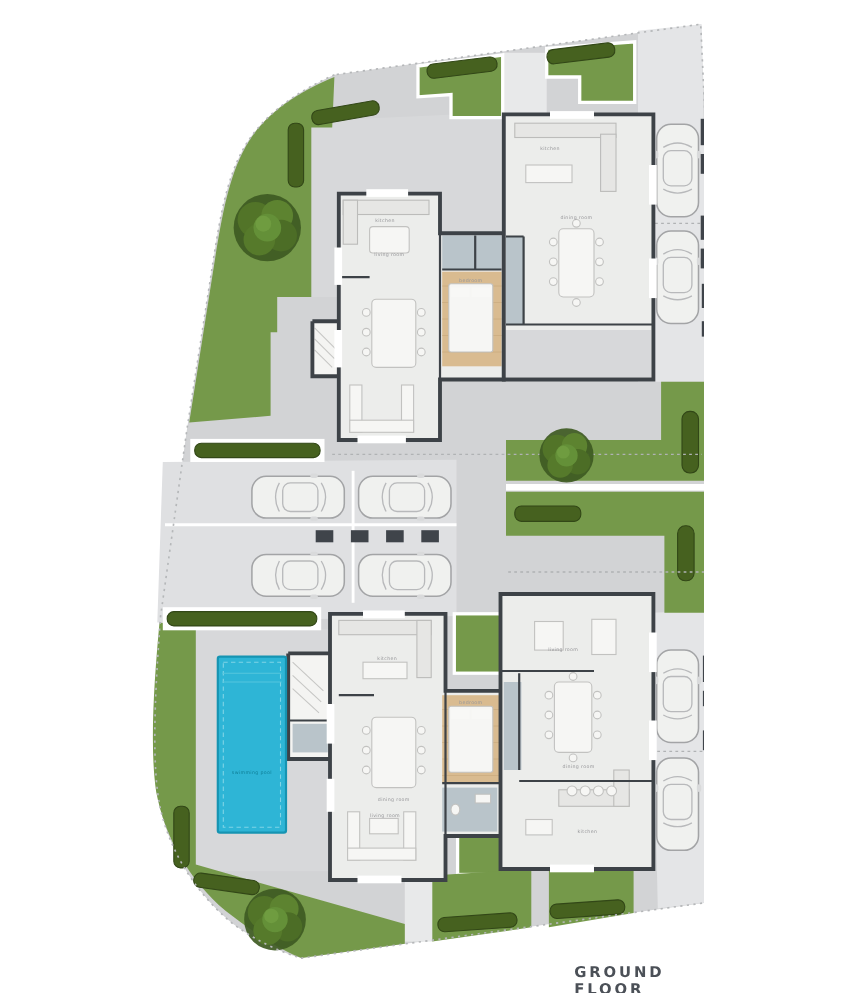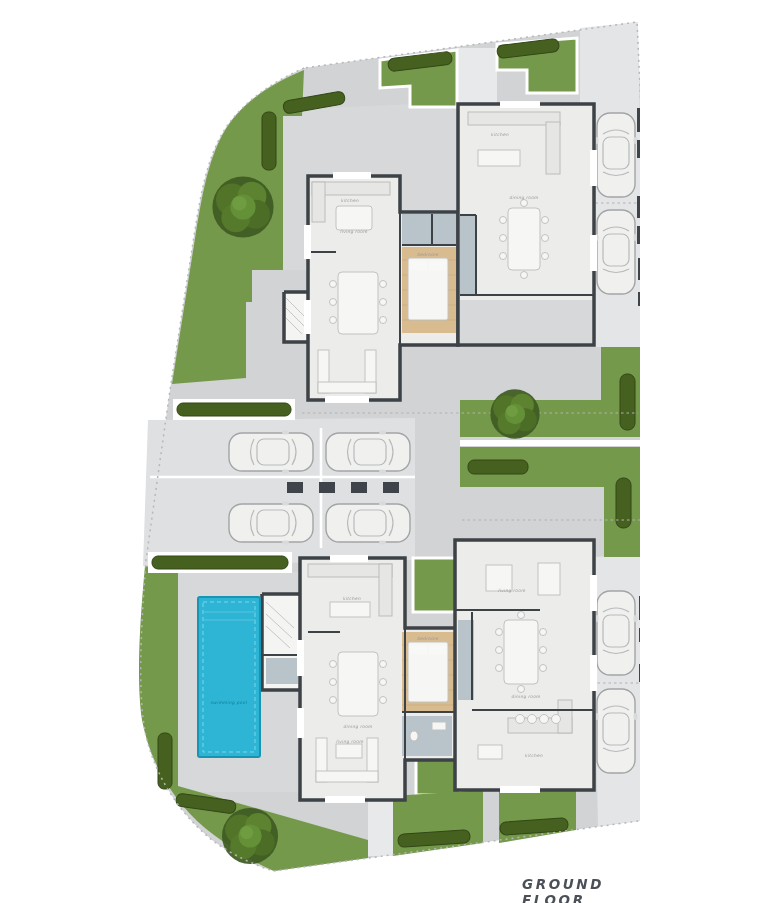--- a/index.html
+++ b/index.html
@@ -1,17 +1,17 @@
 <!DOCTYPE html>
 <html style="--grass: #75994a; --hedge: #46611f; --pool: #2eb5d6; --pool_edge: #1694b2; --wall: #3d4247; --floor: #ecedeb; --pavement: #d2d3d5; --driveway: #e4e5e7; --parking: #dfe0e2; --wood: #d9bb90; --tile: #b9c4ca; --title_color: #4b5057;"><head>
 <meta charset="utf-8">
 <style>
   html,body{margin:0;padding:0;background:#fff;}
   #stage{position:relative;width:640px;height:903px;background:#fff;overflow:hidden;
-         font-family:"DejaVu Sans",sans-serif;font-style:italic;}
+         font-family:"DejaVu Sans",sans-serif;}
   svg{position:absolute;left:0;top:0;}
   .base{fill:var(--pavement,#d2d3d5);}
   .court{fill:#d7d8da;}
   .drive{fill:var(--driveway,#e4e5e7);}
   .park{fill:var(--parking,#dfe0e2);}
   .walk{fill:#e8e9ea;}
   .lawn{fill:var(--grass,#75994a);}
   .lawn-edged{fill:var(--grass,#75994a);stroke:#fff;stroke-width:3;}
   .hedge{fill:var(--hedge,#46611f);stroke:#324717;stroke-width:1;}
   .planter{fill:#fff;}

